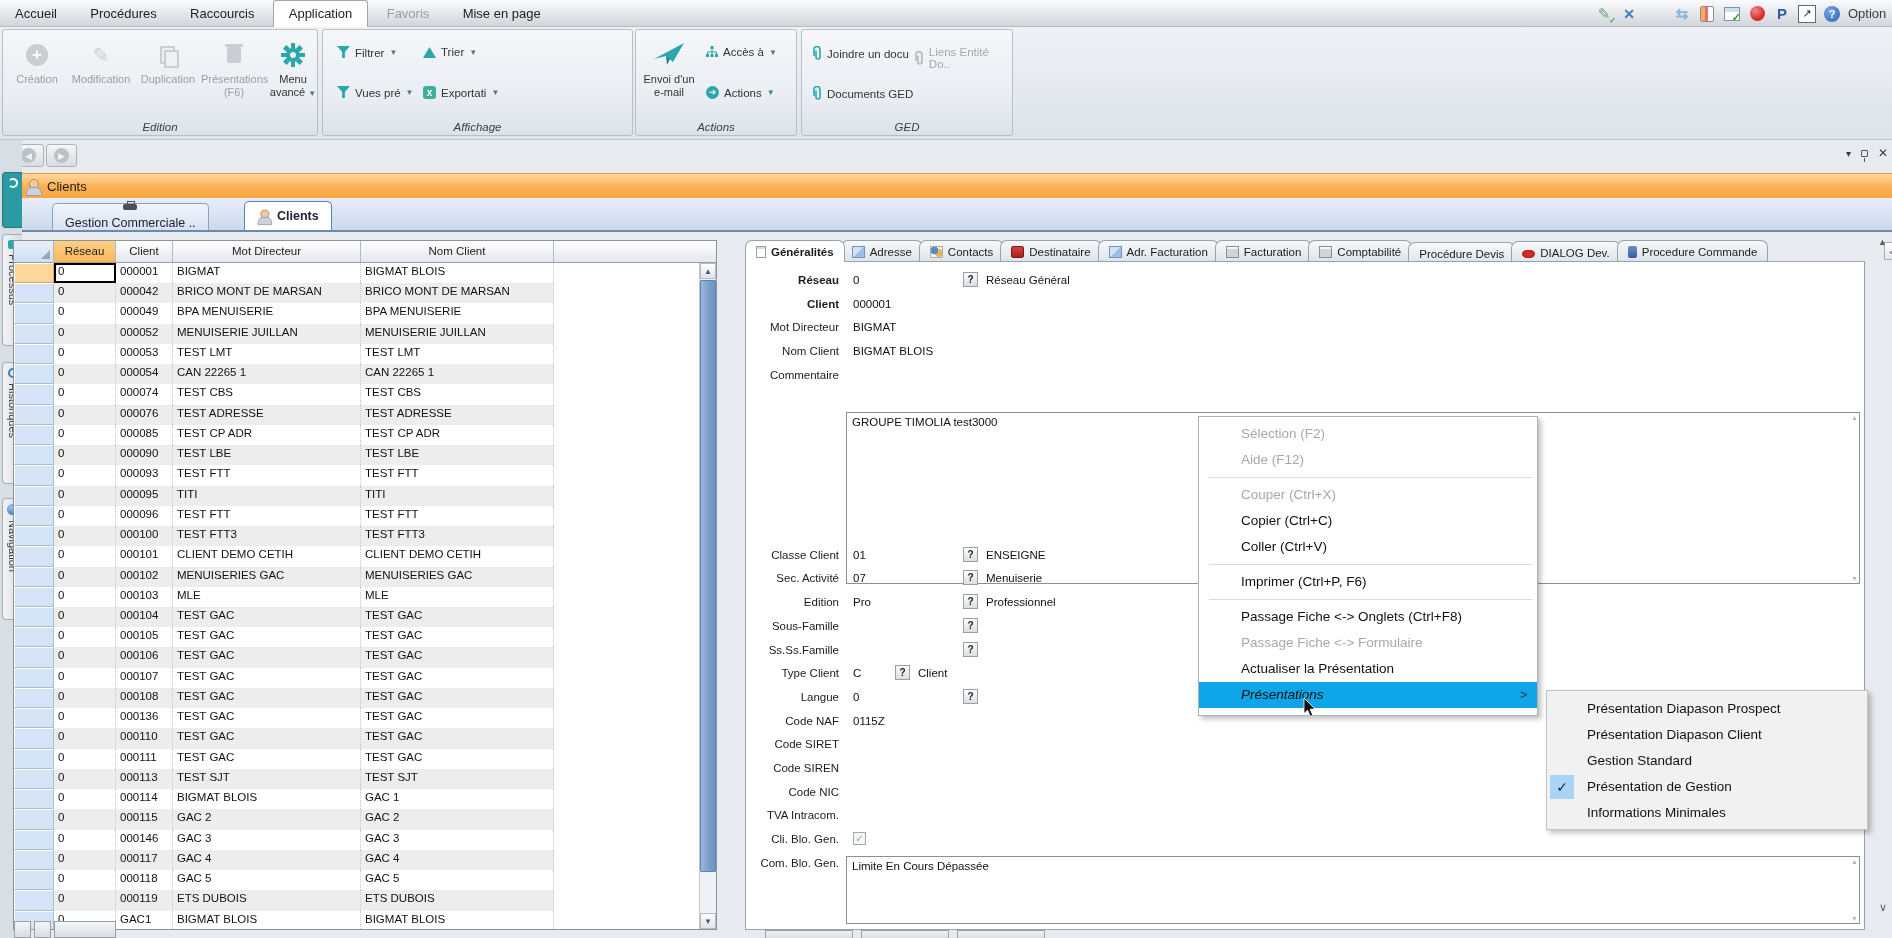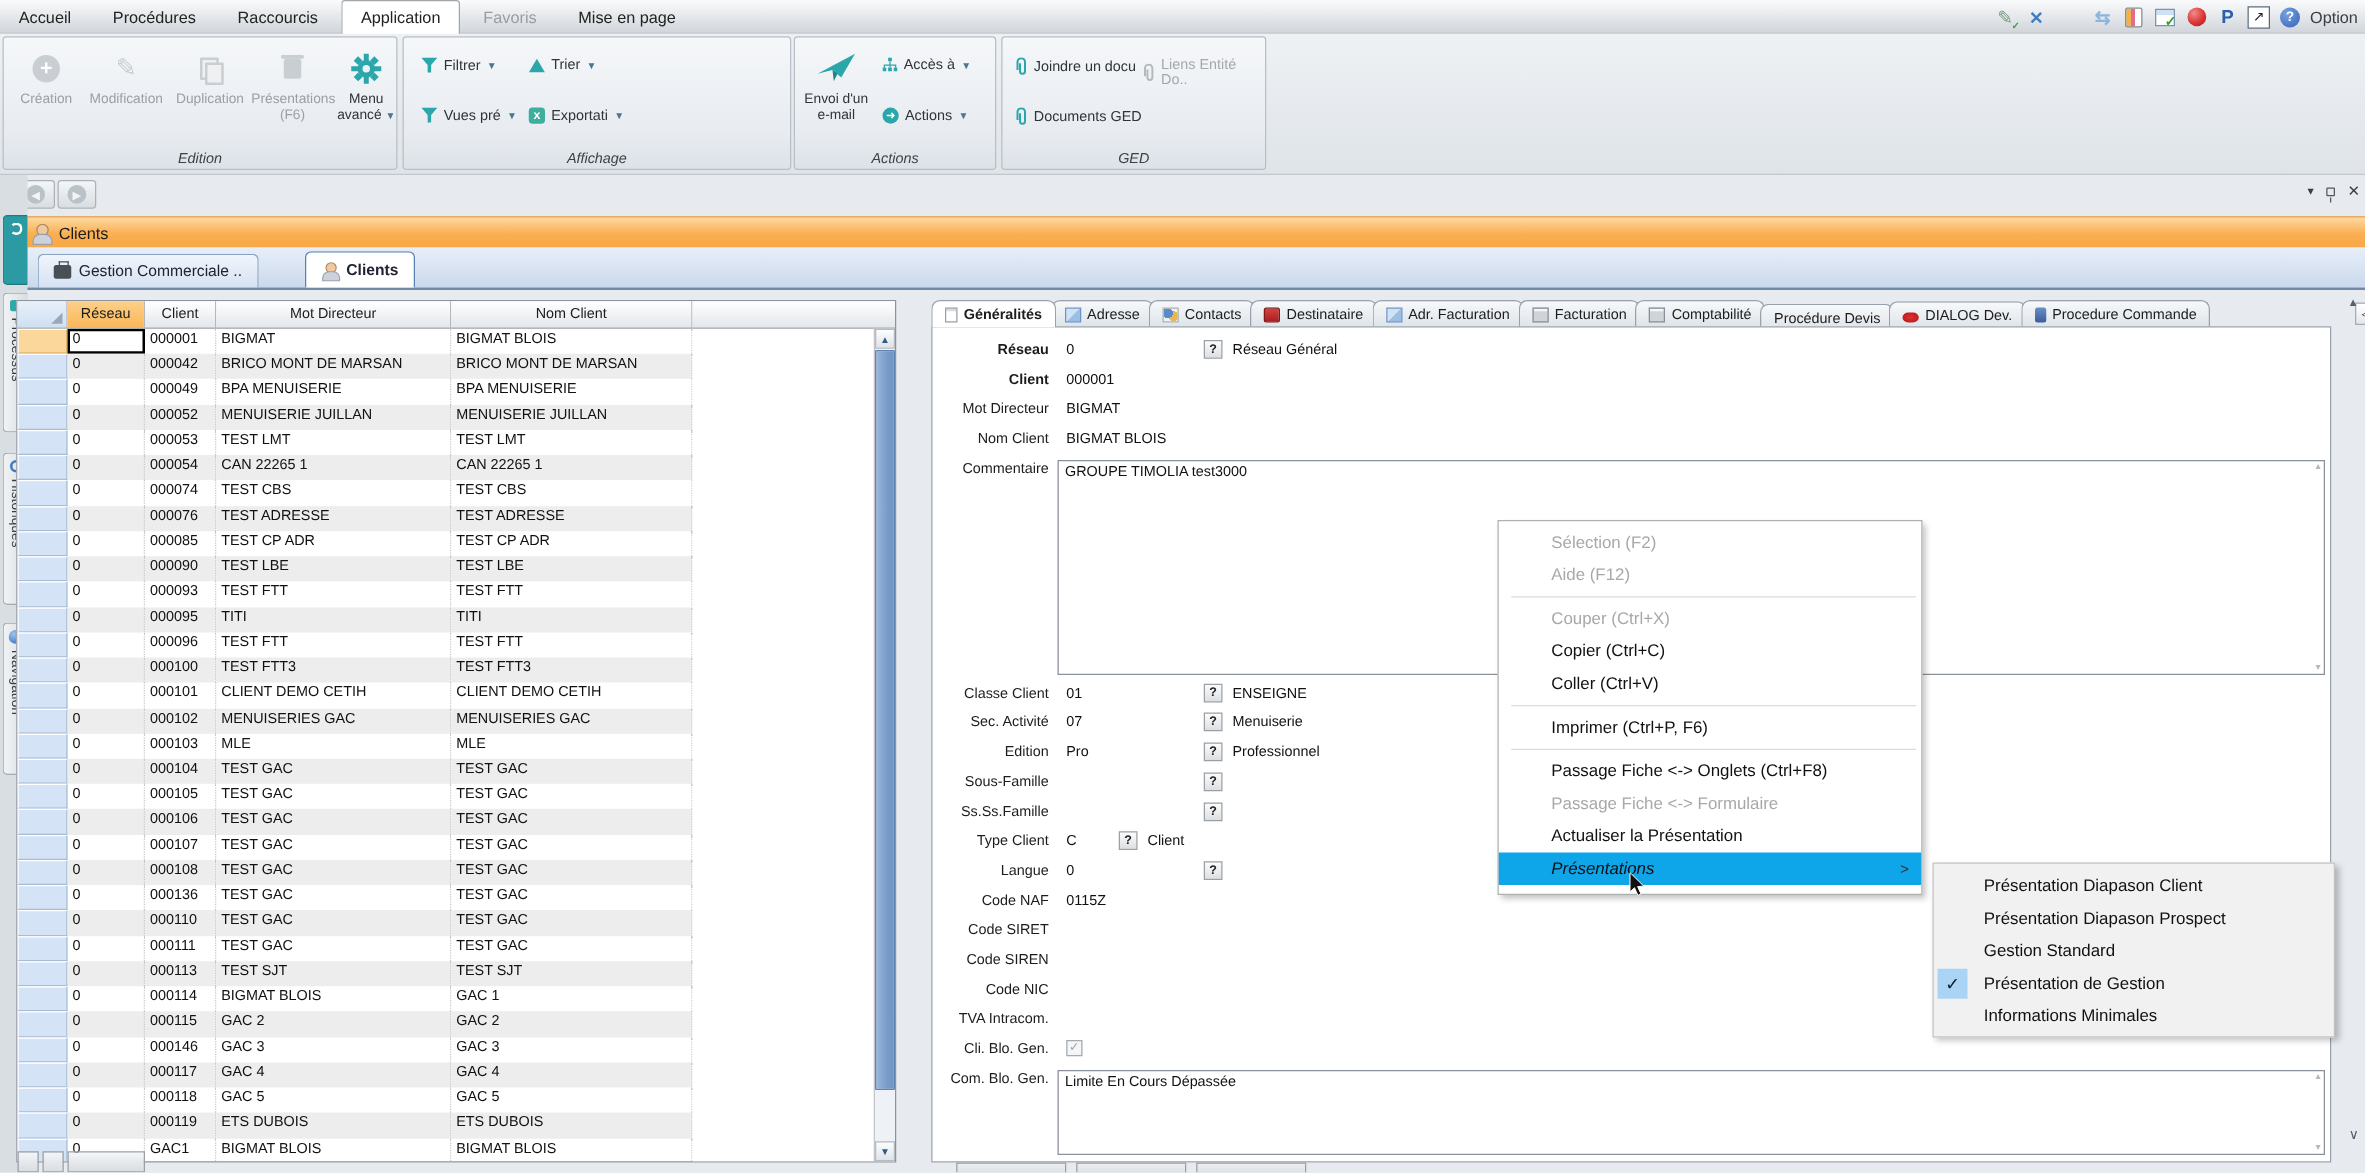--- a/index.html
+++ b/index.html
@@ -353,21 +353,21 @@
       <span style="font-size:12px;">✕</span>
     </div>
   </div>
 
   <div class="titlebar">
     <span class="person"></span>
     <span class="ptitle">Clients</span>
   </div>
 
   <div class="doctabs">
-    <div class="dtab2" style="left:12px;">
+    <div class="dtab2" style="left:34px;flex-direction:column;">
       <span class="briefcase"></span>
       <span>Gestion Commerciale ..</span>
     </div>
     <div class="dtab2 active" style="left:226px;">
       <span class="person" style="transform:scale(.9);"></span>
       <span>Clients</span>
     </div>
   </div>
 
   <div class="side">
@@ -721,21 +721,21 @@
         <div class="frow">
           <div class="flabel">Mot Directeur</div>
           <div class="fval">BIGMAT</div>
         </div>
         <div class="frow">
           <div class="flabel">Nom Client</div>
           <div class="fval">BIGMAT BLOIS</div>
         </div>
         <div class="frow" style="height: 180px;">
           <div class="flabel">Commentaire</div>
-          <div class="tabox" style="height: 172px;">
+          <div class="tabox" style="height: 172px; margin-top: 44px;">
             <div class="taval">GROUPE TIMOLIA test3000</div>
             <span class="sarr up">▲</span>
             <span class="sarr dn">▼</span>
           </div>
         </div>
         <div class="frow">
           <div class="flabel">Classe Client</div>
           <div class="fval">01</div>
           <span class="hbtn">?</span>
           <div class="fdesc">ENSEIGNE</div>
@@ -832,22 +832,22 @@
       <div class="msep"></div>
       <div class="mi"><span>Imprimer (Ctrl+P, F6)</span></div>
       <div class="msep"></div>
       <div class="mi"><span>Passage Fiche &lt;-&gt; Onglets (Ctrl+F8)</span></div>
       <div class="mi dis"><span>Passage Fiche &lt;-&gt; Formulaire</span></div>
       <div class="mi"><span>Actualiser la Présentation</span></div>
       <div class="mi hl"><span>Présentations</span><span class="subarr">&gt;</span></div>
     </div>
 
   <div class="smenu">
+      <div class="smi"><span>Présentation Diapason Prospect</span></div>
       <div class="smi"><span>Présentation Diapason Client</span></div>
-      <div class="smi"><span>Présentation Diapason Prospect</span></div>
       <div class="smi"><span>Gestion Standard</span></div>
       <div class="smi"><span class="chk">✓</span><span>Présentation de Gestion</span></div>
       <div class="smi"><span>Informations Minimales</span></div>
     </div>
 
   <svg class="cursor" width="14" height="20" viewBox="0 0 14 20">
     <path d="M1,0 L1,15.5 L4.6,12.2 L7.3,18.3 L9.8,17.2 L7.1,11.3 L12,10.9 Z" fill="#111" stroke="#fff" stroke-width="0.8"></path>
   </svg>
 
 </div>

